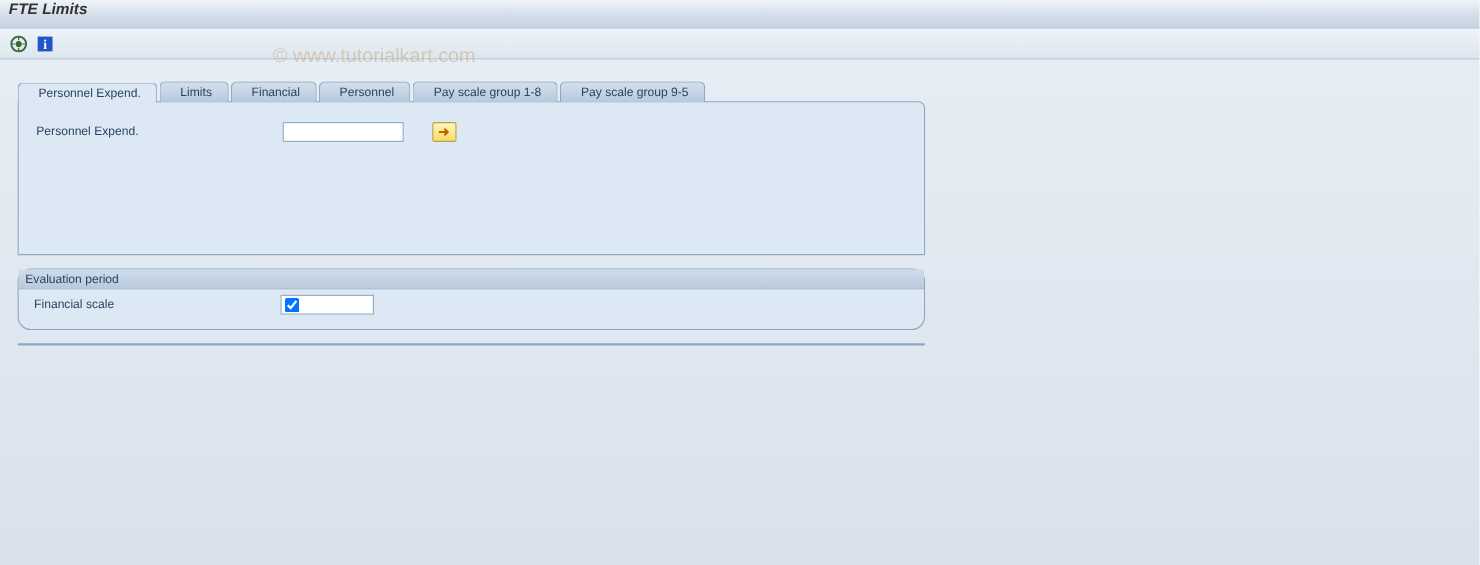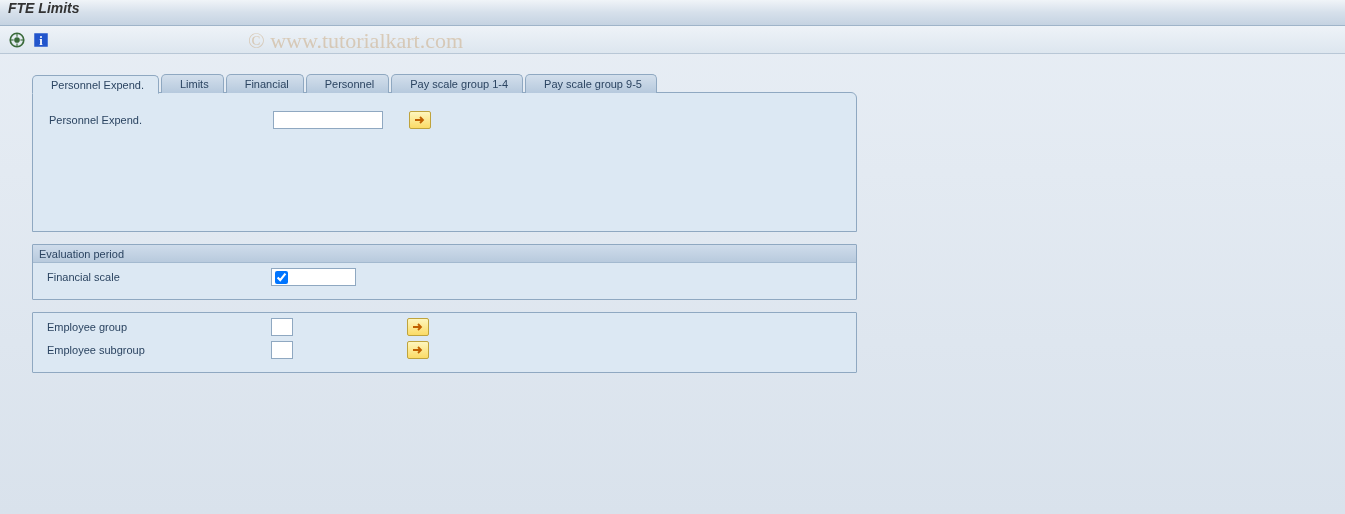--- a/index.html
+++ b/index.html
@@ -42,30 +42,30 @@
       width: 18px;
       height: 18px;
       margin-right: 6px;
       display: flex;
       align-items: center;
       justify-content: center;
       cursor: pointer;
     }
     .watermark {
       position: absolute;
-      top: 28px;
+      top: 40px;
       left: 248px;
-      font-size: 22px;
+      font-size: 18px;
       color: rgba(200, 160, 110, 0.45);
-      font-family: Liberation Serif, serif;
+      font-family: Liberation Sans, sans-serif;
       pointer-events: none;
       z-index: 100;
     }
     .content-area {
-      padding: 20px 8px 8px 24px;
+      padding: 20px 8px 8px 8px;
     }
     .tab-strip {
       display: flex;
       align-items: flex-end;
       position: relative;
       z-index: 2;
       margin-left: 8px;
     }
     .tab {
       background: linear-gradient(to bottom, #d3dfec 0%, #b6c9dd 100%);
@@ -142,21 +142,21 @@
       justify-content: center;
       cursor: pointer;
     }
     .arrow-btn svg {
       width: 12px;
       height: 10px;
     }
     .group-box {
       background: #dce8f3;
       border: 1px solid #8fa8c1;
-      border-radius: 1px;
+      border-radius: 12px;
       margin: 12px 0 0 8px;
       width: 825px;
     }
     .group-header {
       background: linear-gradient(to bottom, #cfdceb 0%, #b8cadd 100%);
       border-bottom: 1px solid #a3b9cf;
       height: 18px;
       padding: 0 6px;
       font-size: 11px;
       color: #2b4461;
@@ -213,21 +213,21 @@
     <div class="tab">
         <span>Limits</span>
       </div>
     <div class="tab">
         <span>Financial</span>
       </div>
     <div class="tab">
         <span>Personnel</span>
       </div>
     <div class="tab">
-        <span>Pay scale group 1-4</span>
+        <span>Pay scale group 1-8</span>
       </div>
     <div class="tab">
         <span>Pay scale group 9-5</span>
       </div>
   </div>
 
   <div class="tab-panel">
     <div class="field-row">
       <span class="field-label">Personnel Expend.</span>
       <input type="text" class="text-input" value="" style="">
@@ -245,37 +245,15 @@
       <div class="field-row">
         <span class="field-label">Financial scale</span>
         <span class="checkbox-wrapper">
           <input type="checkbox" checked="" style="margin: 0px;">
         </span>
       </div>
     </div>
   </div>
 
   <div class="group-box">
-    <div class="group-body">
-      <div class="field-row">
-        <span class="field-label">Employee group</span>
-        <input type="text" class="text-input small" value="" style="">
-        <span style="width:88px;"></span>
-        <span class="arrow-btn">
-          <svg viewBox="0 0 12 10">
-              <path d="M1 5 L8 5 M6 2 L9 5 L6 8" fill="none" stroke="#c06000" stroke-width="1.8"></path>
-            </svg>
-        </span>
-      </div>
-      <div class="field-row">
-        <span class="field-label">Employee subgroup</span>
-        <input type="text" class="text-input small" value="" style="">
-        <span style="width:88px;"></span>
-        <span class="arrow-btn">
-          <svg viewBox="0 0 12 10">
-              <path d="M1 5 L8 5 M6 2 L9 5 L6 8" fill="none" stroke="#c06000" stroke-width="1.8"></path>
-            </svg>
-        </span>
-      </div>
-    </div>
   </div>
 
 </div>
 
 </body></html>

